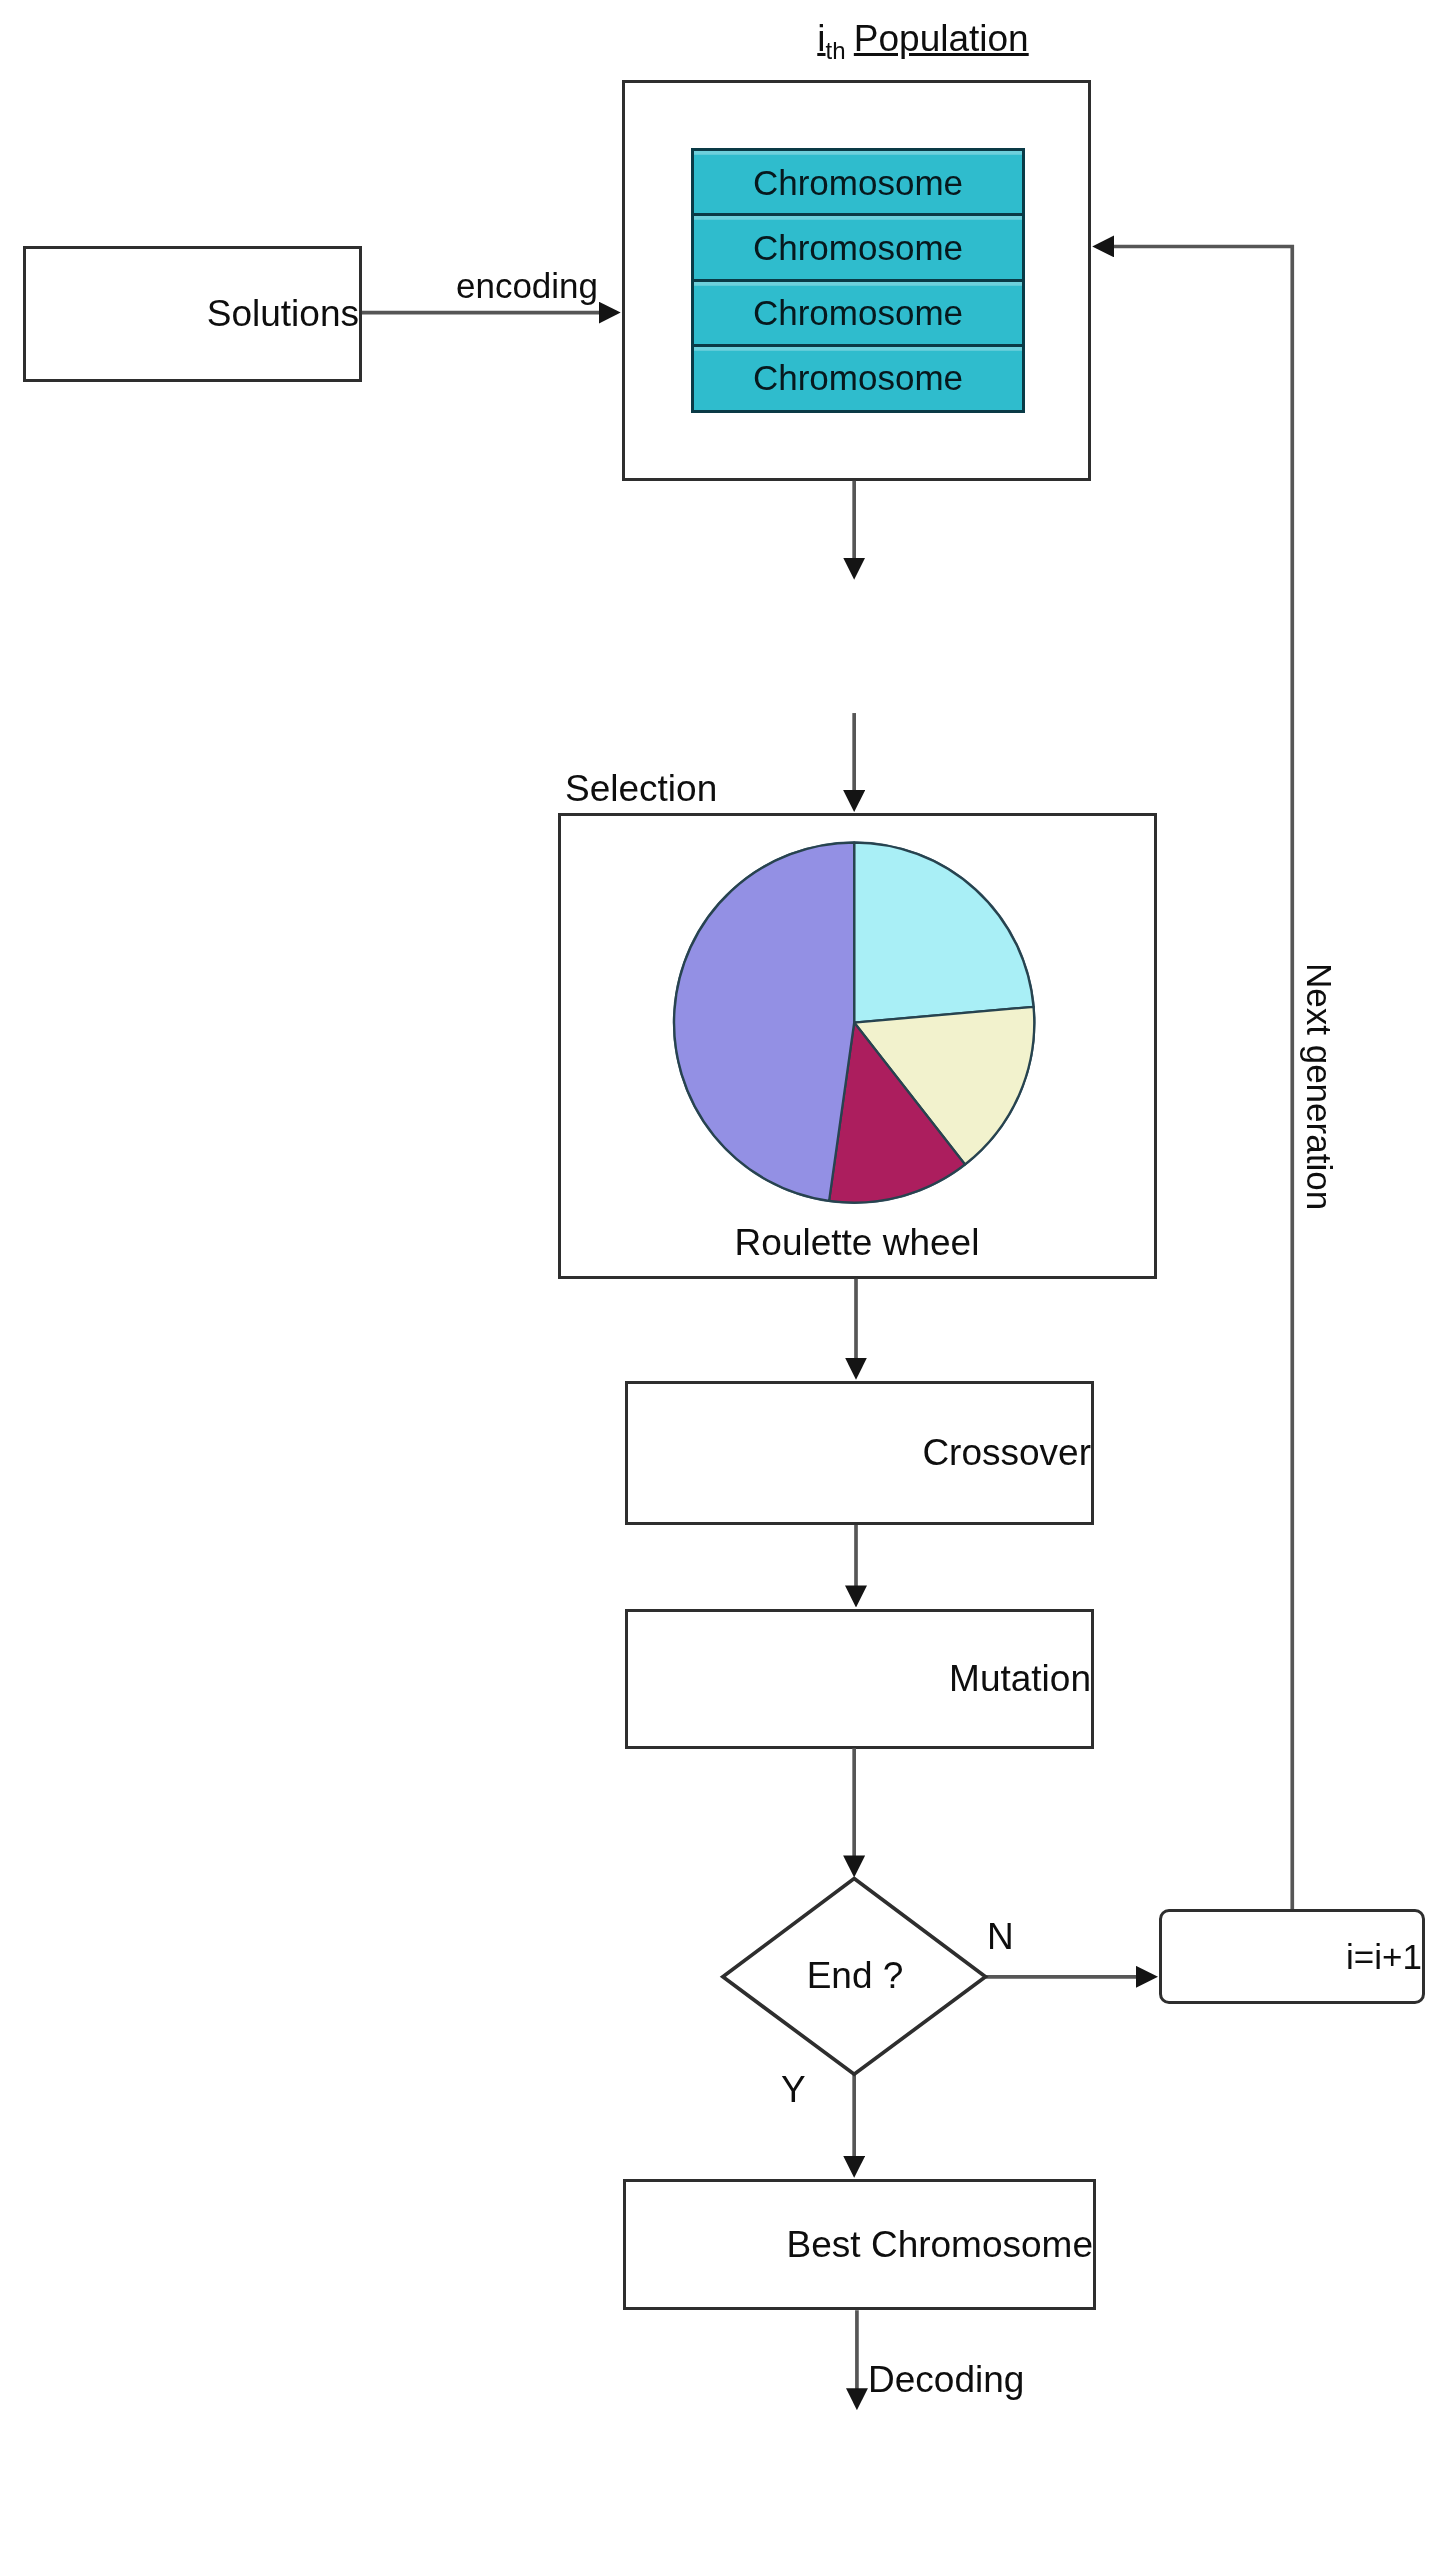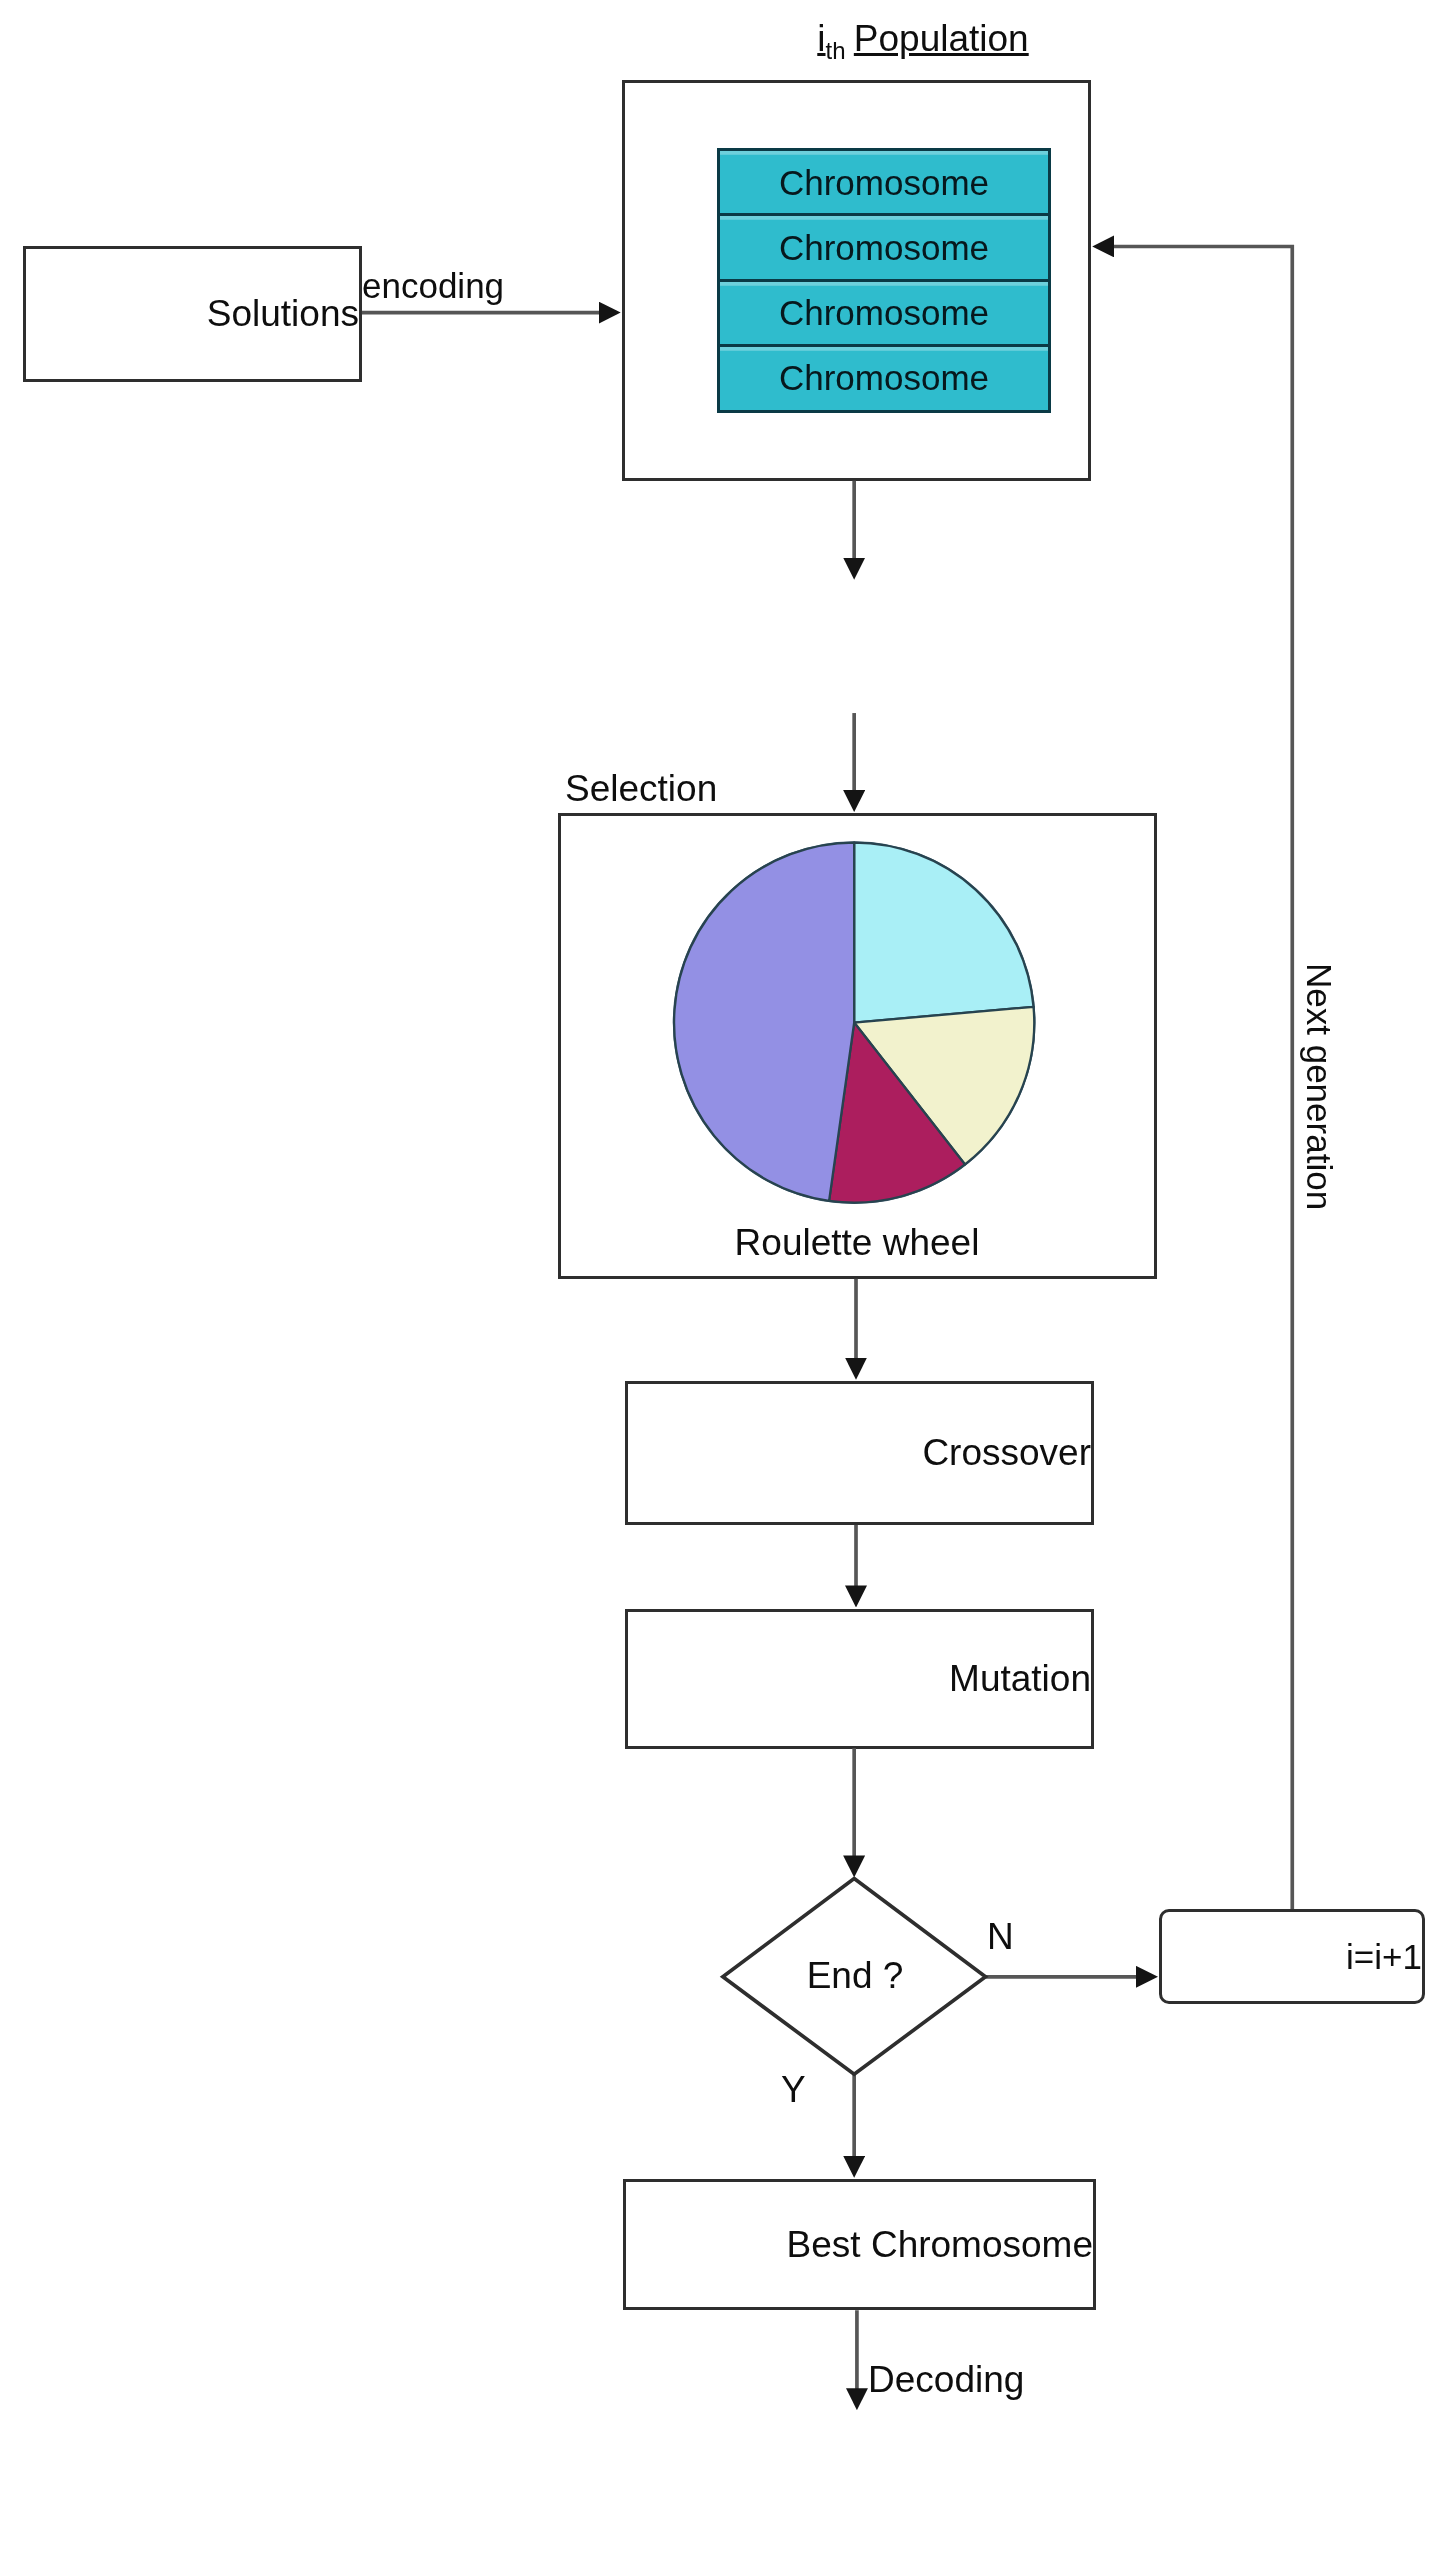--- a/index.html
+++ b/index.html
@@ -20,27 +20,27 @@
     font-size:37px;
     z-index:2;
     text-align:center;
   }
   .label{
     position:absolute;
     font-size:37px;
     z-index:6;
     white-space:nowrap;
   }
-  .center-text{text-align:left;}
+  .center-text{text-align:center;padding-left:41px;}
   #connector-layer{
     position:absolute;left:0;top:0;z-index:5;pointer-events:none;
   }
   .edge{stroke:#565656;stroke-width:4;fill:none;}
   #chromosome-stack{
-    position:absolute;left:717px;top:148px;width:334px;height:265px;
+    position:absolute;left:691px;top:148px;width:334px;height:265px;
     display:flex;flex-direction:column;
     z-index:3;
   }
   .chrom{
     flex:1;
     box-sizing:border-box;
     border:3.7px solid #0a3a46;
     margin-top:-3.7px;
     background:#2fbccd;
     box-shadow:inset 0 3.7px 0 rgba(255,255,255,0.30);

